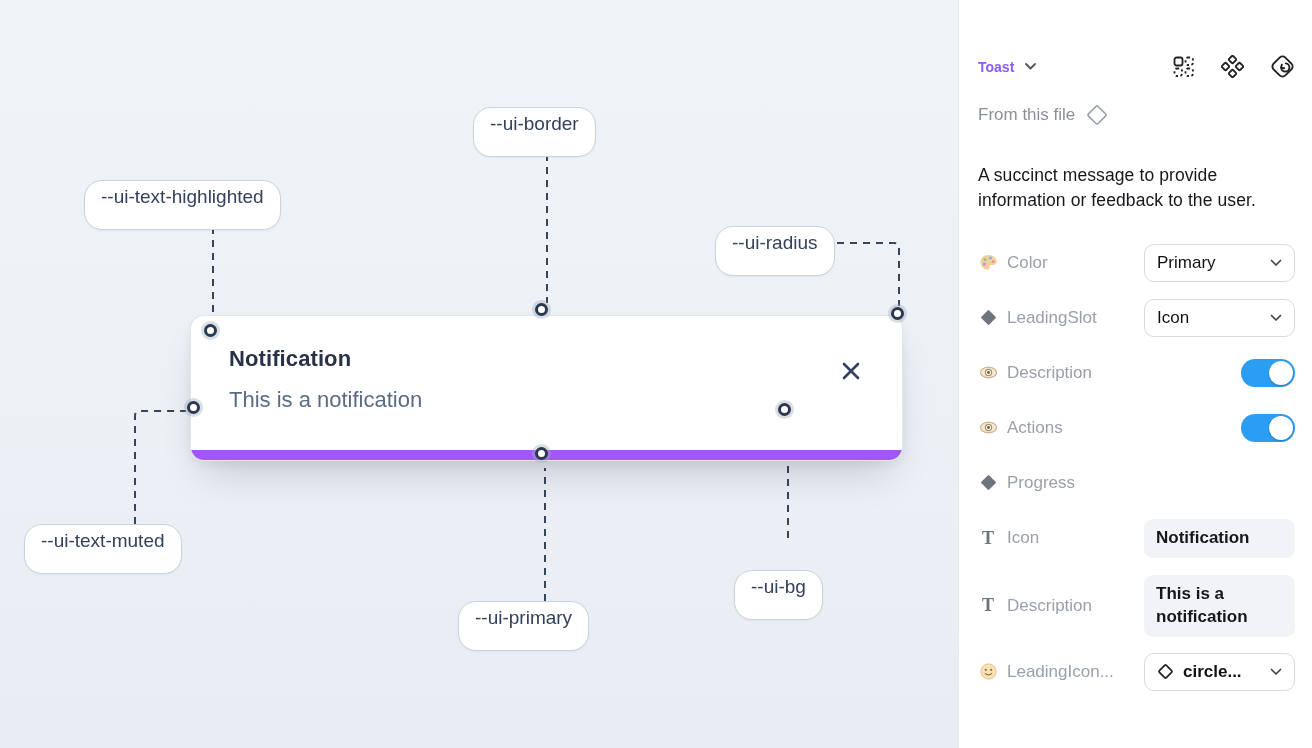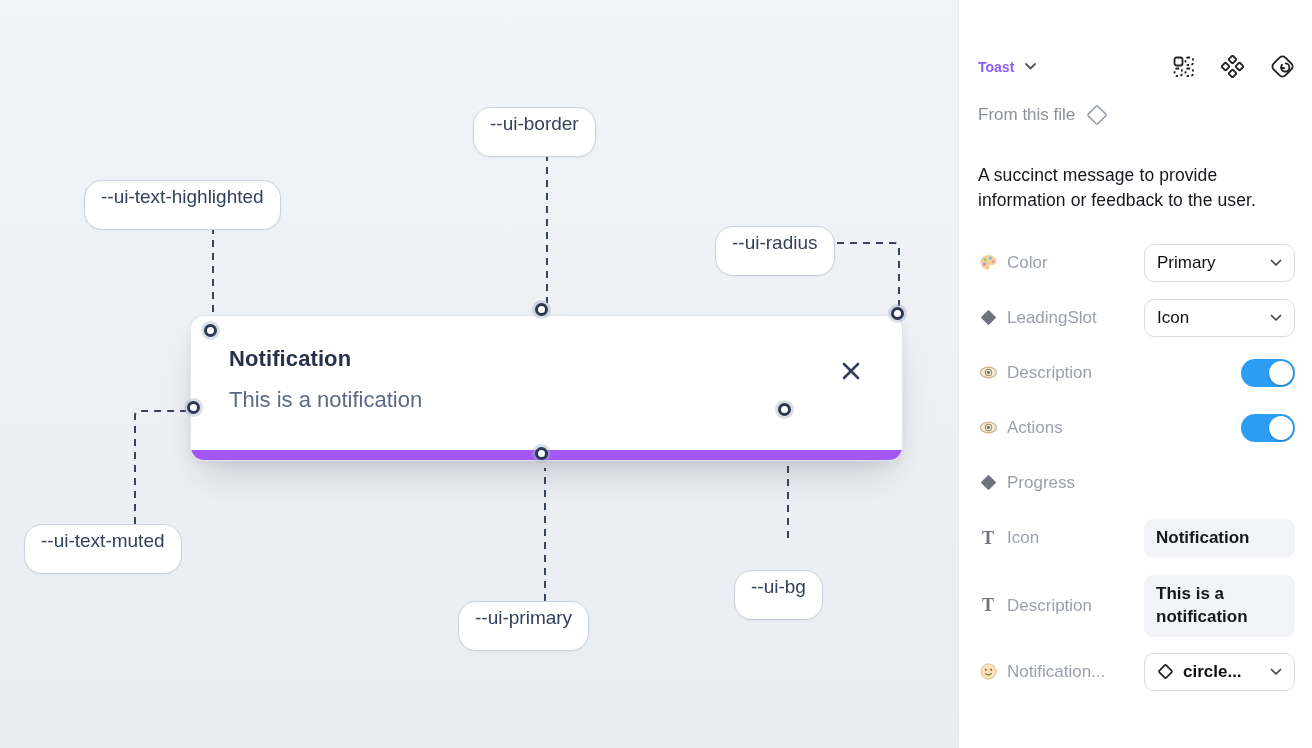--- a/index.html
+++ b/index.html
@@ -325,21 +325,21 @@
     <div class="prop-row">
       <div class="prop-label">
         <span class="picon">
           <svg width="19" height="19" viewBox="0 0 19 19">
             <circle cx="9.5" cy="9.5" r="7.6" fill="#fbe1b6" stroke="#e3c28e" stroke-width="1"></circle>
             <circle cx="6.8" cy="7.8" r="1.1" fill="#8a6d42"></circle>
             <circle cx="12.2" cy="7.8" r="1.1" fill="#8a6d42"></circle>
             <path d="M6.4 11.6 Q9.5 14.2 12.6 11.6" stroke="#8a6d42" stroke-width="1.2" fill="none" stroke-linecap="round"></path>
           </svg>
         </span>
-        <span class="lbl">Notification...</span>
+        <span class="lbl">LeadingIcon...</span>
       </div>
       <div class="ctrl-select">
         <svg class="dmd" width="17" height="17" viewBox="0 0 17 17">
           <rect x="3.6" y="3.6" width="9.8" height="9.8" rx="1.2" fill="none" stroke="#222" stroke-width="1.7" transform="rotate(45 8.5 8.5)"></rect>
         </svg>
         <span class="val bold">circle...</span>
         <svg class="chev" width="12" height="8" viewBox="0 0 12 8">
             <path d="M1.5 1.5 L6 6 L10.5 1.5" stroke="#444" stroke-width="1.7" fill="none" stroke-linecap="round" stroke-linejoin="round"></path>
           </svg>
       </div>

